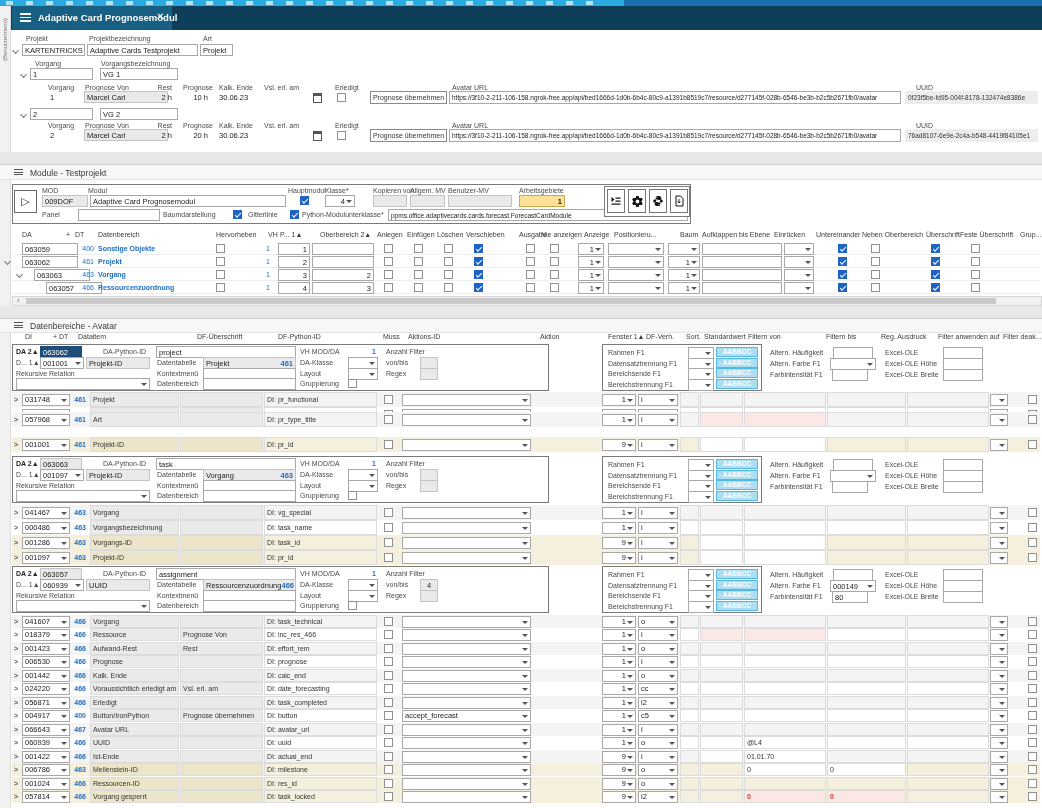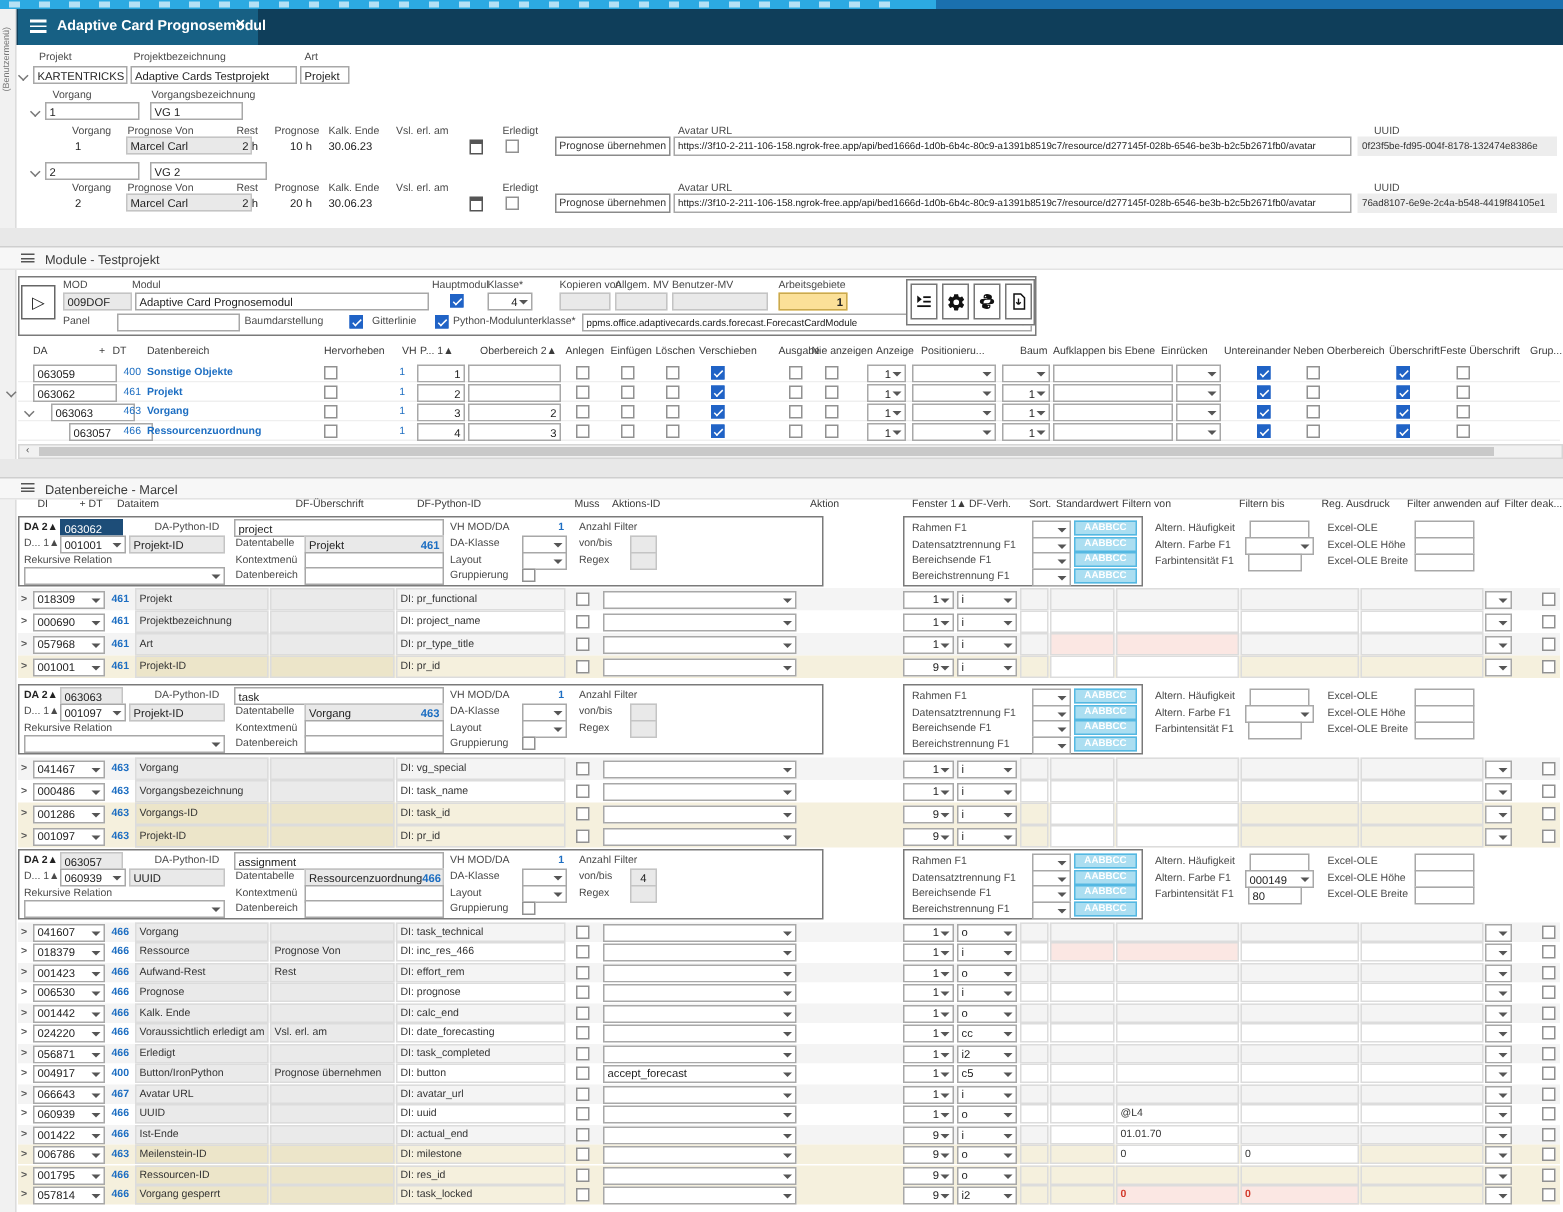--- a/index.html
+++ b/index.html
@@ -77,21 +77,21 @@
   <div class="ab inp" style="left:22px;top:44px;width:63px">KARTENTRICKS</div>
   <div class="ab inp" style="left:87px;top:44px;width:111px">Adaptive Cards Testprojekt</div>
   <div class="ab inp" style="left:200px;top:44px;width:33px">Projekt</div>
 
   <div class="ab lbl" style="left:35px;top:60px">Vorgang</div>
   <div class="ab lbl" style="left:101px;top:60px">Vorgangsbezeichnung</div>
 
   <div id="task-area">
       <div class="ab chev" style="left: 21px; top: 72px;"></div>
       <div class="ab inp" style="left: 30px; top: 68px; width: 63px;">1</div>
-      <div class="ab inp" style="left: 100px; top: 68px; width: 62px;">VG 1</div>
+      <div class="ab inp" style="left: 100px; top: 68px; width: 78px;">VG 1</div>
       <div class="ab lbl" style="left: 48px; top: 84px;">Vorgang</div>
       <div class="ab lbl" style="left: 85px; top: 84px;">Prognose Von</div>
       <div class="ab lbl rt" style="left: 146px; top: 84px; width: 26px;">Rest</div>
       <div class="ab lbl" style="left: 183px; top: 84px;">Prognose</div>
       <div class="ab lbl" style="left: 219px; top: 84px;">Kalk. Ende</div>
       <div class="ab lbl" style="left: 264px; top: 84px;">Vsl. erl. am</div>
       <div class="ab lbl" style="left: 335px; top: 84px;">Erledigt</div>
       <div class="ab lbl" style="left: 452px; top: 84px;">Avatar URL</div>
       <div class="ab lbl" style="left: 916px; top: 84px;">UUID</div>
       <div class="ab lbl" style="left: 50px; top: 94px; font-size: 7.5px; color: rgb(34, 34, 34);">1</div>
@@ -324,21 +324,21 @@
   <div class="ab" style="left:13px;top:297px;width:11px;height:8px;font-size:7px;color:#555;text-align:center;line-height:8px">‹</div>
   <div class="ab" style="left:26px;top:298px;width:970px;height:6px;background:#c9c9c9"></div>
 
   <div class="ab" style="left:0;top:306px;width:1042px;height:12px;background:#e8e8e8"></div>
   <div class="ab band" style="left:0;top:318px;width:1042px;height:15px"></div>
   <div class="ab burger" style="left:14px;top:322px">
       <span></span>
       <span></span>
       <span></span>
     </div>
-  <div class="ab bandtitle" style="left:30px;top:321px">Datenbereiche - Marcel</div>
+  <div class="ab bandtitle" style="left:30px;top:321px">Datenbereiche - Avatar</div>
 
   <div id="db-area">
       <div class="ab hdr" style="left: 25px; top: 333px;">DI</div>
       <div class="ab hdr" style="left: 53px; top: 333px;">+ DT</div>
       <div class="ab hdr" style="left: 78px; top: 333px;">Dataitem</div>
       <div class="ab hdr" style="left: 197px; top: 333px;">DF-Überschrift</div>
       <div class="ab hdr" style="left: 278px; top: 333px;">DF-Python-ID</div>
       <div class="ab hdr" style="left: 383px; top: 333px;">Muss</div>
       <div class="ab hdr" style="left: 408px; top: 333px;">Aktions-ID</div>
       <div class="ab hdr" style="left: 540px; top: 333px;">Aktion</div>
@@ -403,21 +403,21 @@
       <div class="ab lbl" style="left: 770px; top: 371px;">Farbintensität F1</div>
       <div class="ab inp" style="left: 832px; top: 369px; width: 36px;"></div>
       <div class="ab lbl" style="left: 885px; top: 349px;">Excel-OLE</div>
       <div class="ab inp" style="left: 943px; top: 347px; width: 40px;"></div>
       <div class="ab lbl" style="left: 885px; top: 360px;">Excel-OLE Höhe</div>
       <div class="ab inp" style="left: 943px; top: 358px; width: 40px;"></div>
       <div class="ab lbl" style="left: 885px; top: 371px;">Excel-OLE Breite</div>
       <div class="ab inp" style="left: 943px; top: 369px; width: 40px;"></div>
       <div class="ab r-gray" style="left: 12px; top: 392px; width: 1028px; height: 15px;">
         <div class="ab gt" style="left: 2px; top: 3.5px;">&gt;</div>
-        <div class="ab inp sel" style="left: 10px; top: 1.5px; width: 48px;">018309</div>
+        <div class="ab inp sel" style="left: 10px; top: 1.5px; width: 48px;">031748</div>
         <div class="ab lbl blue rt" style="left: 58px; top: 3.5px; width: 16px; font-weight: bold;">461</div>
         <div class="ab cell c-item" style="left: 78px; top: 0px; width: 89px; height: 15px;">Projekt</div>
         <div class="ab cell c-item" style="left: 168px; top: 0px; width: 83px; height: 15px;"></div>
         <div class="ab cell" style="left: 252px; top: 0px; width: 113px; height: 15px;">DI: pr_functional</div>
         <div class="ab cb" style="left: 372px; top: 3px;"></div>
         <div class="ab inp sel" style="left: 390px; top: 1.5px; width: 129px;"></div>
         <div class="ab inp sel rt" style="left: 590px; top: 1.5px; width: 34px;">1</div>
         <div class="ab inp sel" style="left: 626px; top: 1.5px; width: 40px;">i</div>
         <div class="ab cell" style="left: 668px; top: 0px; width: 19px; height: 15px;"></div>
         <div class="ab cell" style="left: 688px; top: 0px; width: 43px; height: 15px;"></div>
@@ -439,21 +439,21 @@
         <div class="ab inp sel rt" style="left: 590px; top: 1.5px; width: 34px;">1</div>
         <div class="ab inp sel" style="left: 626px; top: 1.5px; width: 40px;">i</div>
         <div class="ab cell" style="left: 668px; top: 0px; width: 19px; height: 15px;"></div>
         <div class="ab cell" style="left: 688px; top: 0px; width: 43px; height: 15px;"></div>
         <div class="ab cell" style="left: 732px; top: 0px; width: 82px; height: 15px;"></div>
         <div class="ab cell" style="left: 815px; top: 0px; width: 79px; height: 15px;"></div>
         <div class="ab cell" style="left: 895px; top: 0px; width: 82px; height: 15px;"></div>
         <div class="ab inp sel" style="left: 978px; top: 1.5px; width: 18px;"></div>
         <div class="ab cb" style="left: 1016px; top: 3px;"></div>
       </div>
-      <div class="ab r-gray" style="left: 12px; top: 422px; width: 1028px; height: 15px;">
+      <div class="ab r-gray" style="left: 12px; top: 412px; width: 1028px; height: 15px;">
         <div class="ab gt" style="left: 2px; top: 3.5px;">&gt;</div>
         <div class="ab inp sel" style="left: 10px; top: 1.5px; width: 48px;">057968</div>
         <div class="ab lbl blue rt" style="left: 58px; top: 3.5px; width: 16px; font-weight: bold;">461</div>
         <div class="ab cell c-item" style="left: 78px; top: 0px; width: 89px; height: 15px;">Art</div>
         <div class="ab cell c-item" style="left: 168px; top: 0px; width: 83px; height: 15px;"></div>
         <div class="ab cell" style="left: 252px; top: 0px; width: 113px; height: 15px;">DI: pr_type_title</div>
         <div class="ab cb" style="left: 372px; top: 3px;"></div>
         <div class="ab inp sel" style="left: 390px; top: 1.5px; width: 129px;"></div>
         <div class="ab inp sel rt" style="left: 590px; top: 1.5px; width: 34px;">1</div>
         <div class="ab inp sel" style="left: 626px; top: 1.5px; width: 40px;">i</div>
@@ -897,21 +897,21 @@
         <div class="ab cell" style="left: 668px; top: 0px; width: 19px; height: 13px;"></div>
         <div class="ab cell" style="left: 688px; top: 0px; width: 43px; height: 13px;"></div>
         <div class="ab cell hl-white" style="left: 732px; top: 0px; width: 82px; height: 13px;">0</div>
         <div class="ab cell hl-white" style="left: 815px; top: 0px; width: 79px; height: 13px;">0</div>
         <div class="ab cell" style="left: 895px; top: 0px; width: 82px; height: 13px;"></div>
         <div class="ab inp sel" style="left: 978px; top: 0.5px; width: 18px;"></div>
         <div class="ab cb" style="left: 1016px; top: 2px;"></div>
       </div>
       <div class="ab r-beige" style="left: 12px; top: 777px; width: 1028px; height: 13px;">
         <div class="ab gt" style="left: 2px; top: 2.5px;">&gt;</div>
-        <div class="ab inp sel" style="left: 10px; top: 0.5px; width: 48px;">001795</div>
+        <div class="ab inp sel" style="left: 10px; top: 0.5px; width: 48px;">001024</div>
         <div class="ab lbl blue rt" style="left: 58px; top: 2.5px; width: 16px; font-weight: bold;">466</div>
         <div class="ab cell c-item" style="left: 78px; top: 0px; width: 89px; height: 13px;">Ressourcen-ID</div>
         <div class="ab cell c-item" style="left: 168px; top: 0px; width: 83px; height: 13px;"></div>
         <div class="ab cell" style="left: 252px; top: 0px; width: 113px; height: 13px;">DI: res_id</div>
         <div class="ab cb" style="left: 372px; top: 2px;"></div>
         <div class="ab inp sel" style="left: 390px; top: 0.5px; width: 129px;"></div>
         <div class="ab inp sel rt" style="left: 590px; top: 0.5px; width: 34px;">9</div>
         <div class="ab inp sel" style="left: 626px; top: 0.5px; width: 40px;">o</div>
         <div class="ab cell" style="left: 668px; top: 0px; width: 19px; height: 13px;"></div>
         <div class="ab cell" style="left: 688px; top: 0px; width: 43px; height: 13px;"></div>

